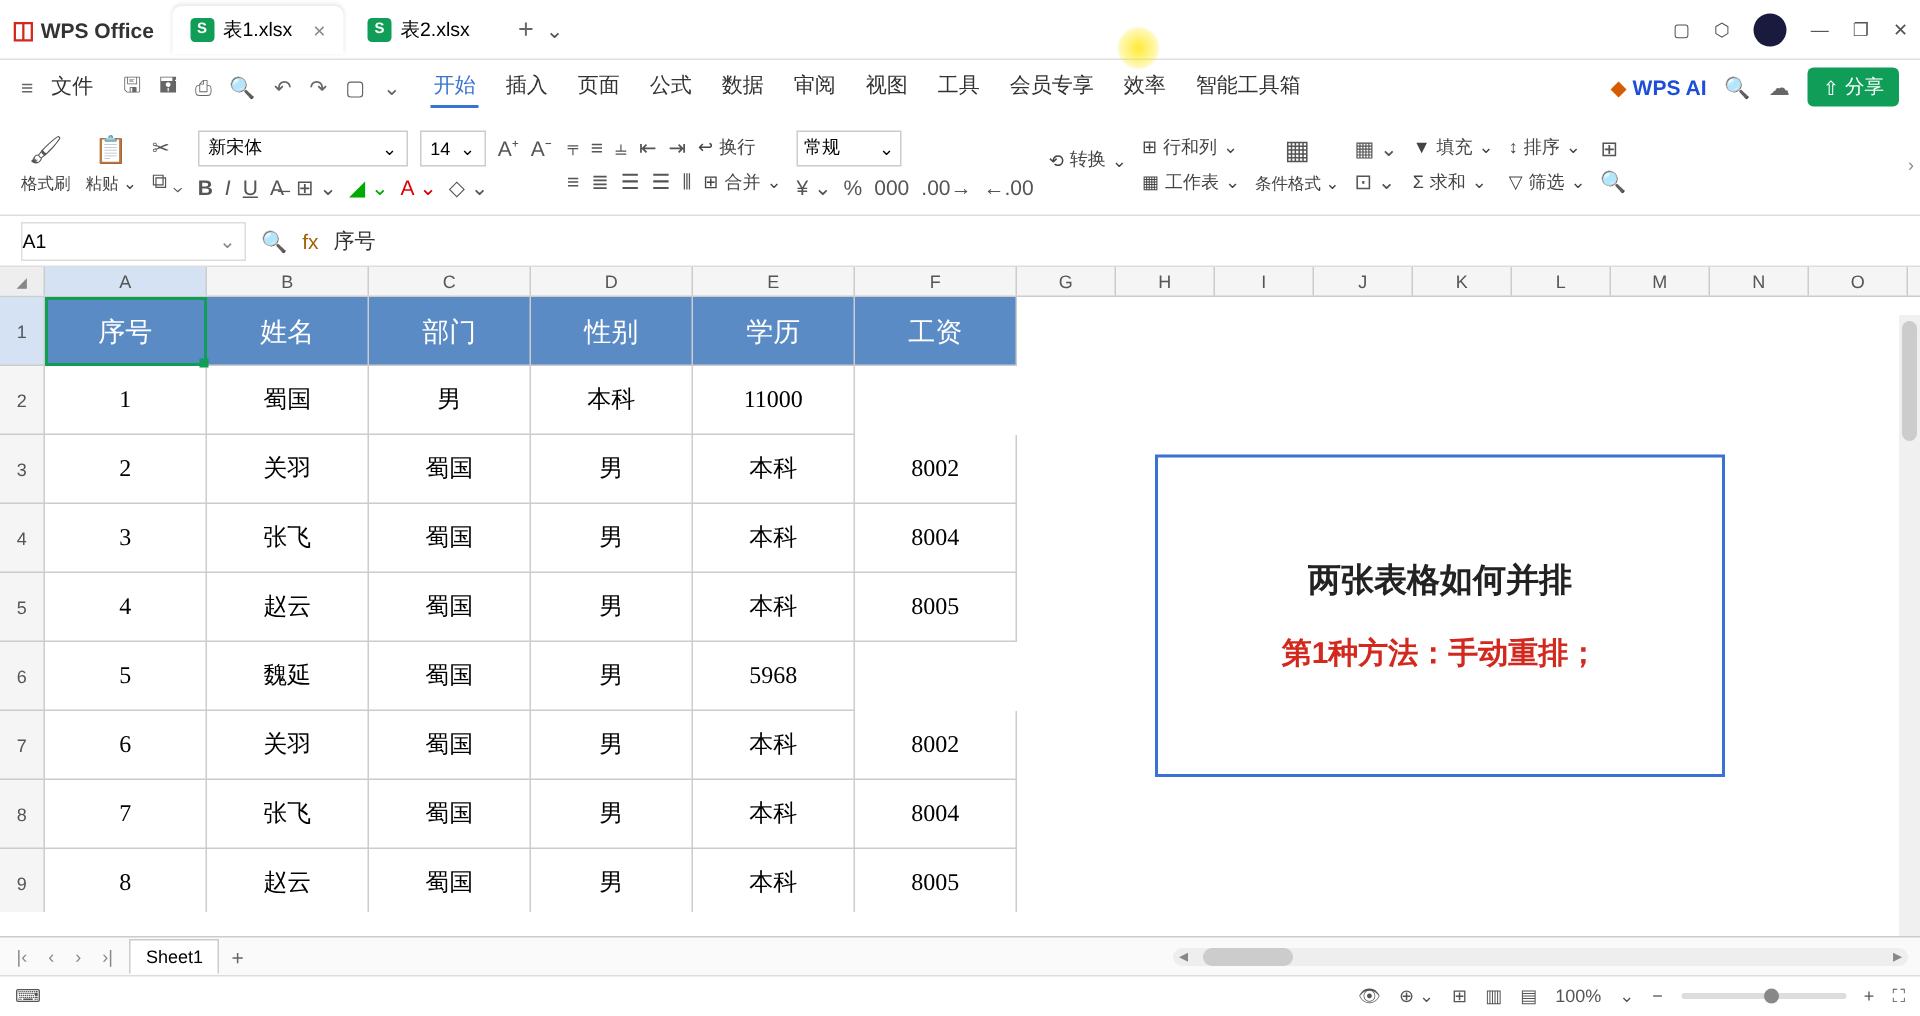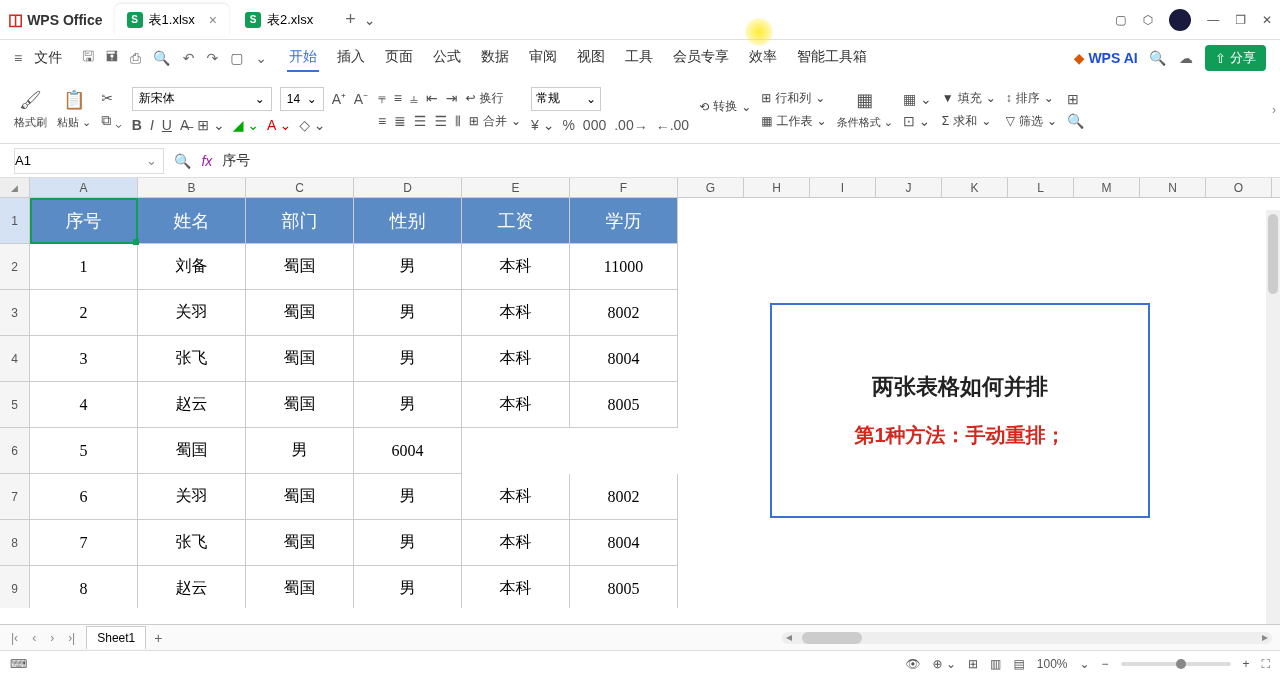--- a/index.html
+++ b/index.html
@@ -40,21 +40,21 @@
 .ribbon-row { display: flex; gap: 8px; align-items: center; }
 .sm-icn { font-size: 14px; color: #555; cursor: pointer; }
 .fmt-select { width: 70px; height: 24px; border: 1px solid #ccc; padding: 0 4px; display: flex; align-items: center; justify-content: space-between; font-size: 12px; }
 .ribbon-more { position: absolute; right: 4px; top: 50%; transform: translateY(-50%); color: #888; }
 
 
 .formulabar { height: 34px; display: flex; align-items: center; border-bottom: 1px solid #ddd; padding: 0 4px; gap: 10px; }
 .namebox { width: 150px; height: 26px; border: 1px solid #ddd; display: flex; align-items: center; justify-content: flex-start; font-size: 13px; position: relative; margin-left: 10px; }
 .namebox .dd { position: absolute; right: 6px; color: #888; }
 .fx-area { display: flex; align-items: center; gap: 10px; }
-.fx-icn { color: #a21caf; font-size: 14px; font-style: italic; }
+.fx-icn { color: #a16207; font-size: 14px; }
 .formula-text { font-size: 14px; color: #333; }
 
 
 .grid-area { position: relative; height: 430px; overflow: hidden; }
 .col-headers { display: flex; height: 20px; background: #f5f5f5; border-bottom: 1px solid #ccc; }
 .corner { width: 30px; border-right: 1px solid #ccc; background: #eee; display:flex; align-items:center; justify-content:center; color:#888; font-size:9px; }
 .col-h { border-right: 1px solid #ccc; display: flex; align-items: center; justify-content: center; font-size: 12px; color: #555; }
 .col-h.sel { background: #d4e2f4; }
 .row-headers { position: absolute; left: 0; top: 20px; width: 30px; }
 .row-h { height: 46px; border-bottom: 1px solid #ccc; border-right: 1px solid #ccc; background: #f5f5f5; display: flex; align-items: center; justify-content: center; font-size: 12px; color: #555; }
@@ -295,26 +295,25 @@
       <div class="row-h">7</div>
       <div class="row-h">8</div>
       <div class="row-h">9</div>
     </div>
   <div class="cells" id="cells">
       <div class="data-row header-row">
         <div class="cell" style="width: 108px;">序号</div>
         <div class="cell" style="width: 108px;">姓名</div>
         <div class="cell" style="width: 108px;">部门</div>
         <div class="cell" style="width: 108px;">性别</div>
+        <div class="cell" style="width: 108px;">学历</div>
         <div class="cell" style="width: 108px;">工资</div>
-        <div class="cell" style="width: 108px;">学历</div>
       </div>
       <div class="data-row">
         <div class="cell" style="width: 108px;">1</div>
-        <div class="cell" style="width: 108px;">刘备</div>
         <div class="cell" style="width: 108px;">蜀国</div>
         <div class="cell" style="width: 108px;">男</div>
         <div class="cell" style="width: 108px;">本科</div>
         <div class="cell" style="width: 108px;">11000</div>
       </div>
       <div class="data-row">
         <div class="cell" style="width: 108px;">2</div>
         <div class="cell" style="width: 108px;">关羽</div>
         <div class="cell" style="width: 108px;">蜀国</div>
         <div class="cell" style="width: 108px;">男</div>
@@ -332,23 +331,24 @@
       <div class="data-row">
         <div class="cell" style="width: 108px;">4</div>
         <div class="cell" style="width: 108px;">赵云</div>
         <div class="cell" style="width: 108px;">蜀国</div>
         <div class="cell" style="width: 108px;">男</div>
         <div class="cell" style="width: 108px;">本科</div>
         <div class="cell" style="width: 108px;">8005</div>
       </div>
       <div class="data-row">
         <div class="cell" style="width: 108px;">5</div>
-        <div class="cell" style="width: 108px;">蜀国</div>
-        <div class="cell" style="width: 108px;">男</div>
-        <div class="cell" style="width: 108px;">6004</div>
+        <div class="cell" style="width: 108px;">魏延</div>
+        <div class="cell" style="width: 108px;">蜀国</div>
+        <div class="cell" style="width: 108px;">男</div>
+        <div class="cell" style="width: 108px;">5968</div>
       </div>
       <div class="data-row">
         <div class="cell" style="width: 108px;">6</div>
         <div class="cell" style="width: 108px;">关羽</div>
         <div class="cell" style="width: 108px;">蜀国</div>
         <div class="cell" style="width: 108px;">男</div>
         <div class="cell" style="width: 108px;">本科</div>
         <div class="cell" style="width: 108px;">8002</div>
       </div>
       <div class="data-row">

